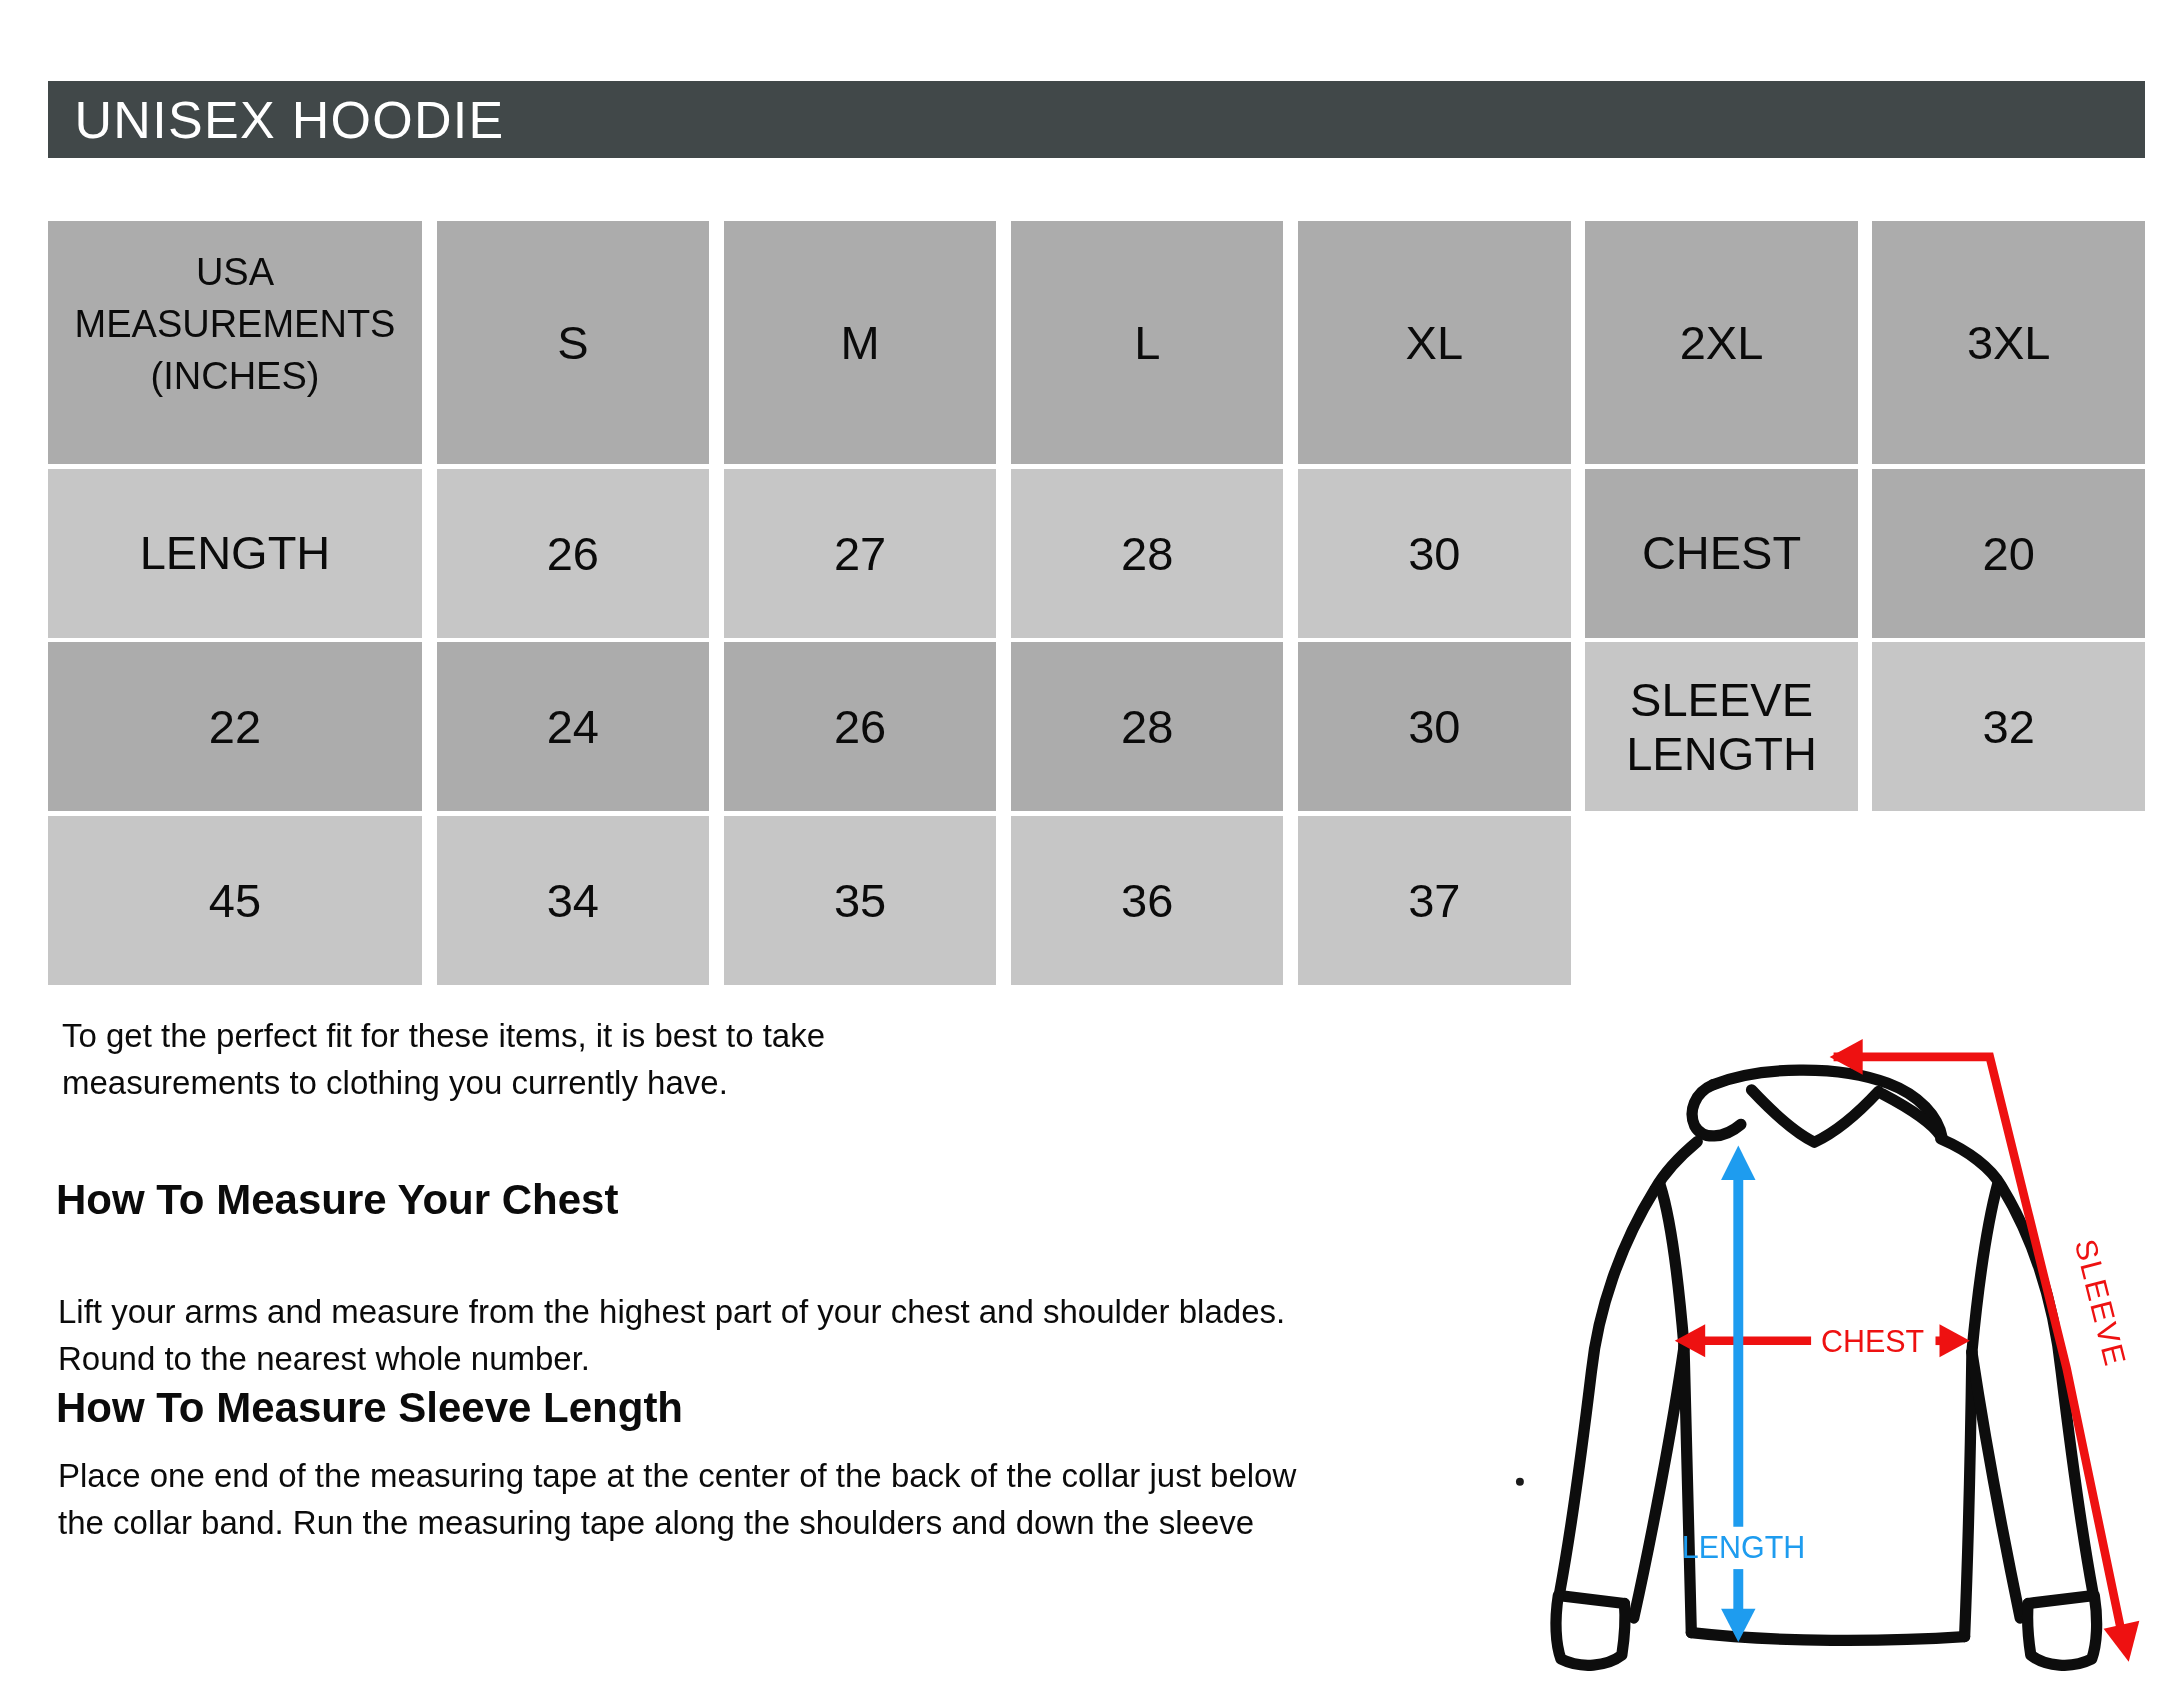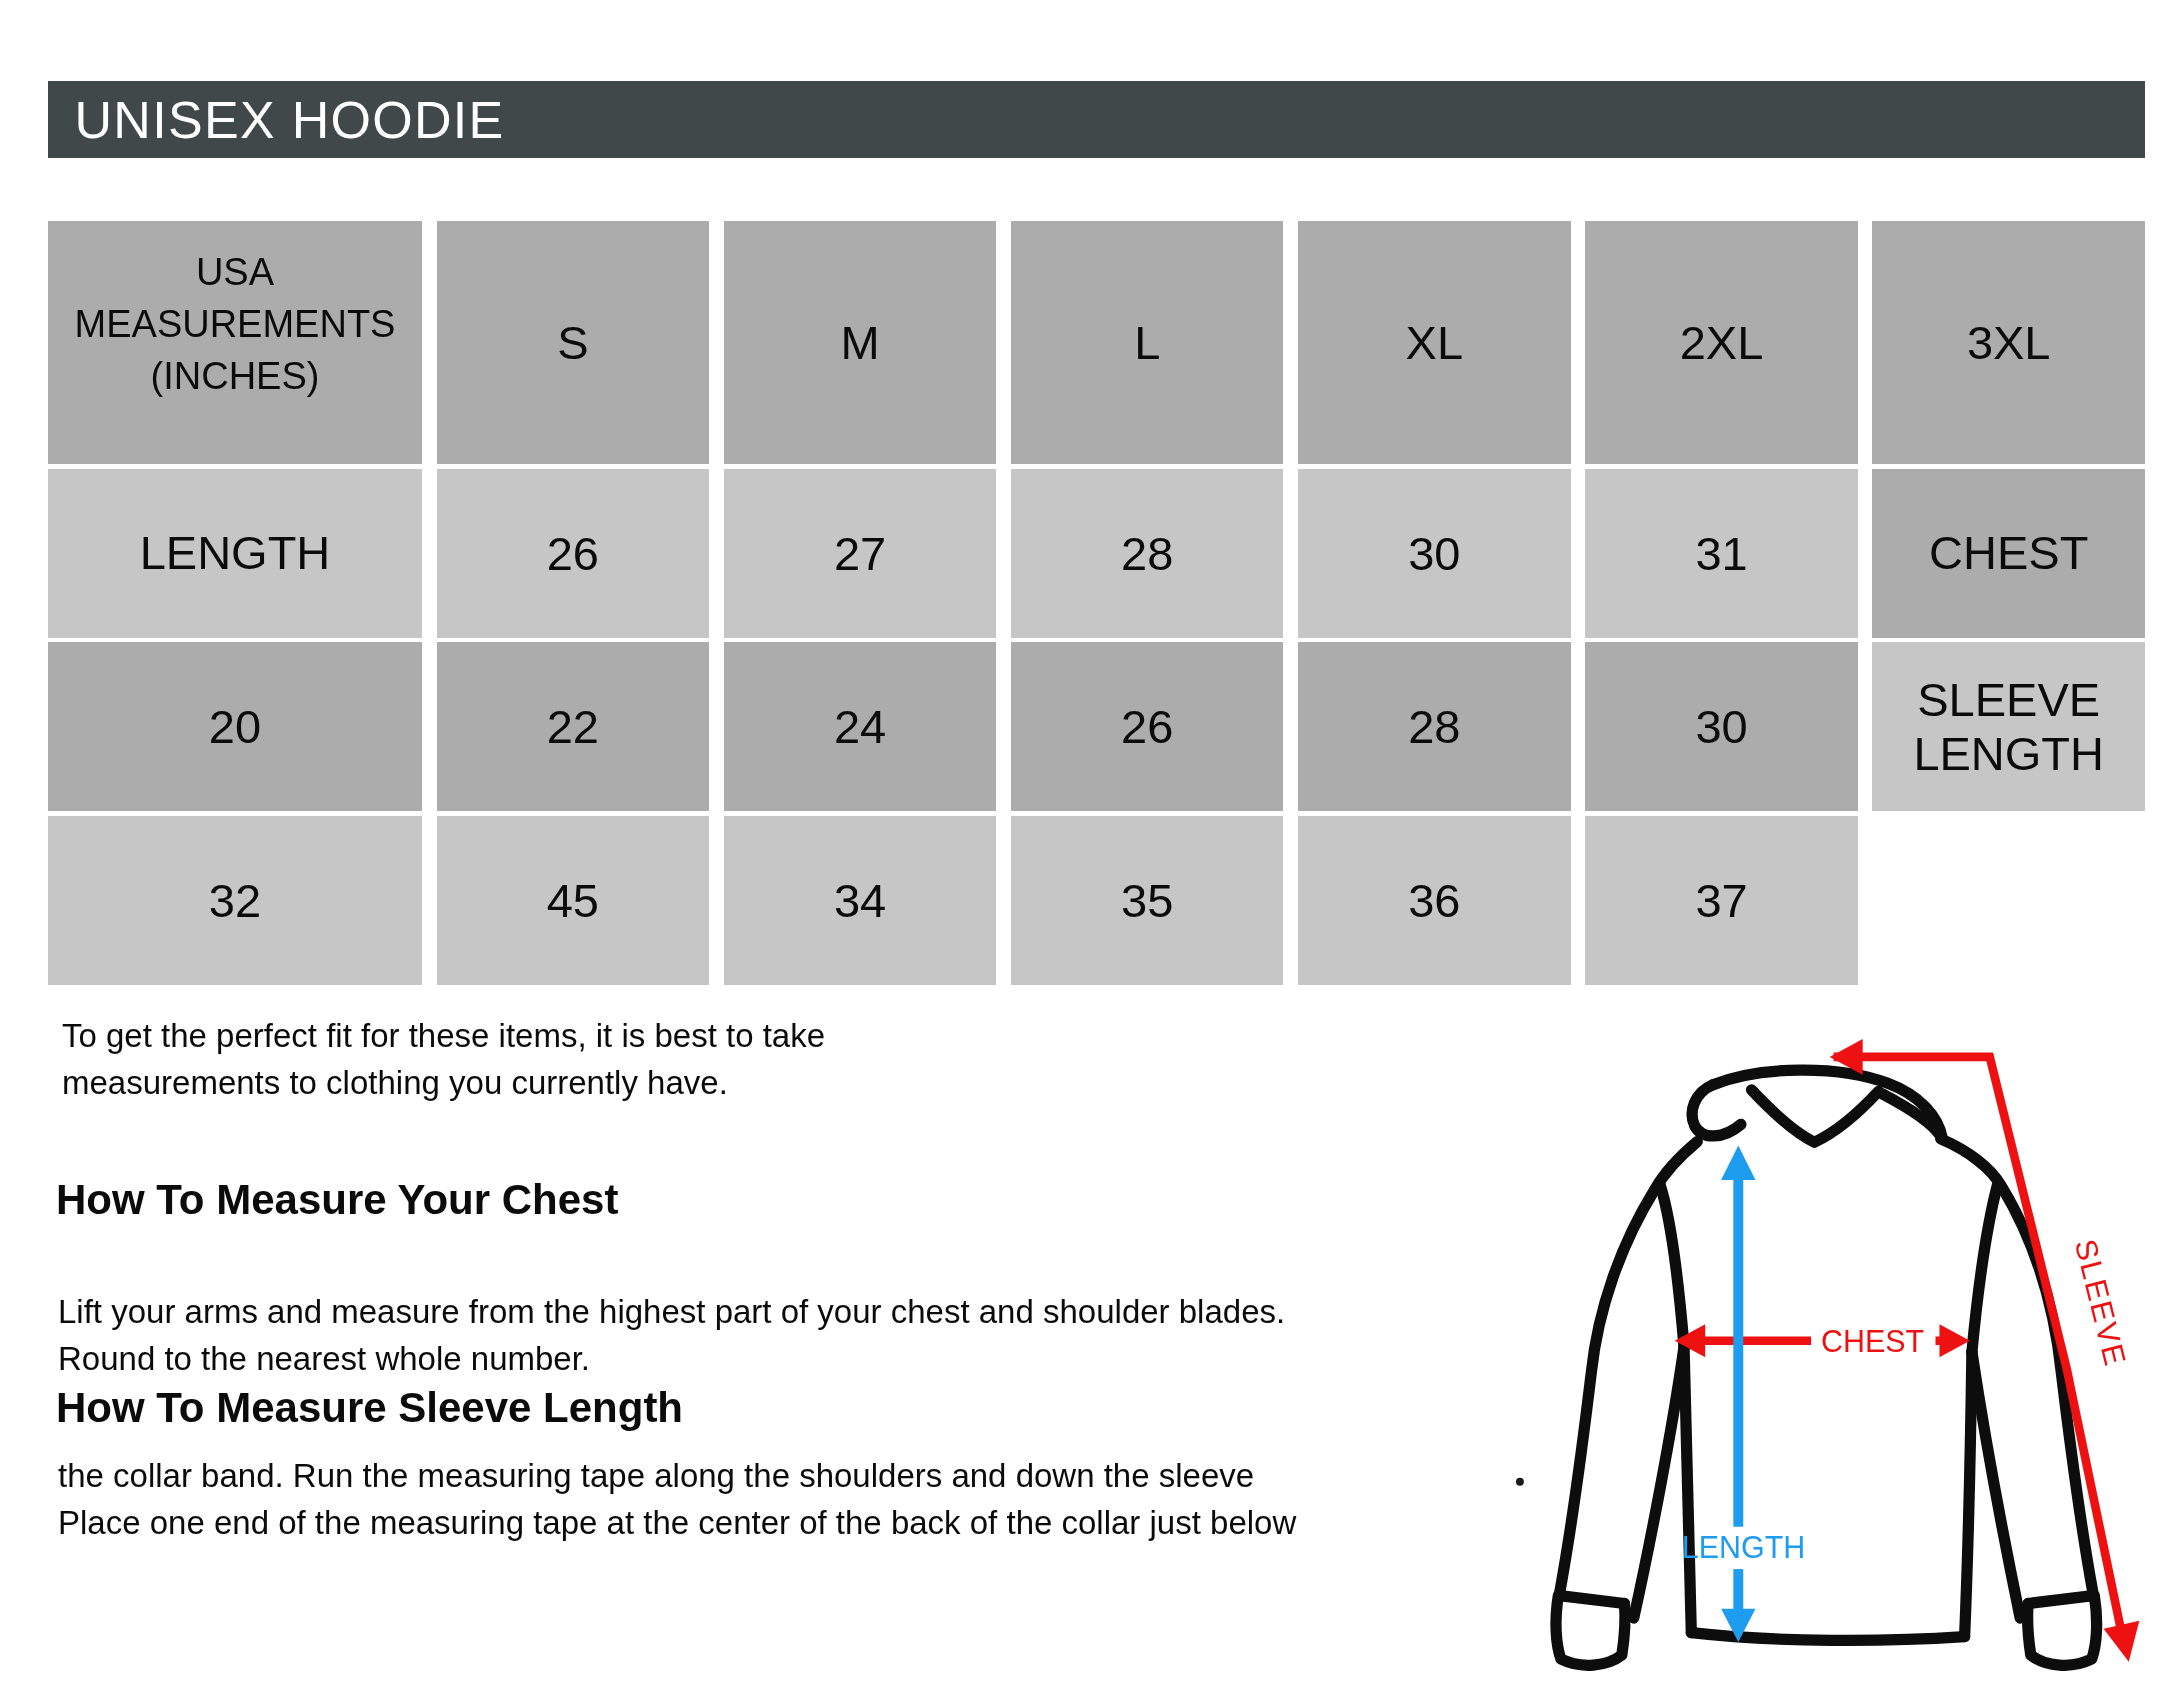--- a/index.html
+++ b/index.html
@@ -100,21 +100,20 @@
   <div class="cell dark">L</div>
   <div class="cell dark">XL</div>
   <div class="cell dark">2XL</div>
   <div class="cell dark">3XL</div>
 
   <div class="cell light rowlabel">LENGTH</div>
   <div class="cell light">26</div>
   <div class="cell light">27</div>
   <div class="cell light">28</div>
   <div class="cell light">30</div>
-  <div class="cell light">31</div>
 
   <div class="cell dark rowlabel">CHEST</div>
   <div class="cell dark">20</div>
   <div class="cell dark">22</div>
   <div class="cell dark">24</div>
   <div class="cell dark">26</div>
   <div class="cell dark">28</div>
   <div class="cell dark">30</div>
 
   <div class="cell light rowlabel">SLEEVE
@@ -135,22 +134,22 @@
 <div class="abs heading" id="heading1">How To Measure Your Chest</div>
 
 <div class="abs bodytext" id="para1">
   <div>Lift your arms and measure from the highest part of your chest and shoulder blades.</div>
   <div>Round to the nearest whole number.</div>
 </div>
 
 <div class="abs heading" id="heading2">How To Measure Sleeve Length</div>
 
 <div class="abs bodytext" id="para2">
+  <div>Place one end of the measuring tape at the center of the back of the collar just below</div>
   <div>the collar band. Run the measuring tape along the shoulders and down the sleeve</div>
-  <div>Place one end of the measuring tape at the center of the back of the collar just below</div>
 </div>
 
 <svg class="abs" id="diagram" viewBox="0 0 1020 1000">
 
   <circle cx="18" cy="690" r="6" fill="#1a1a1a"></circle>
 
   <g stroke="#0d0d0d" stroke-width="17" fill="none" stroke-linecap="round" stroke-linejoin="round">
 
     <path d="M 310 90 C 380 62 500 60 574 88 C 622 106 650 138 656 170"></path>
 

